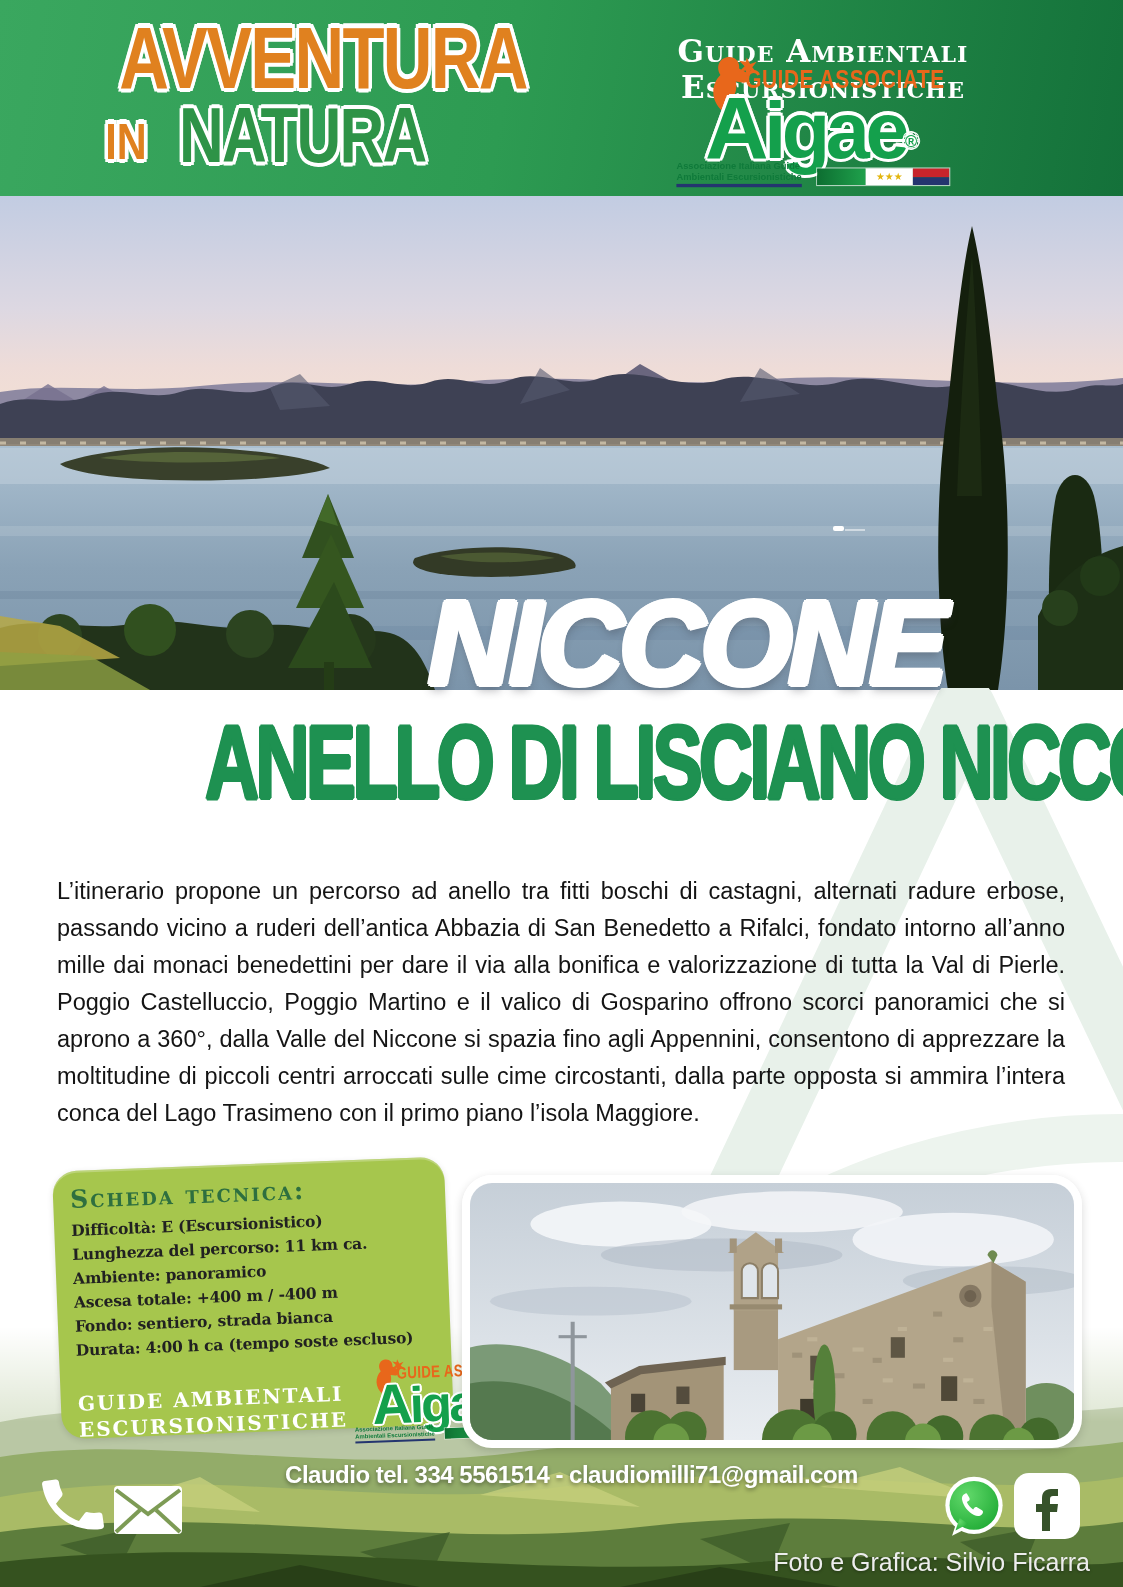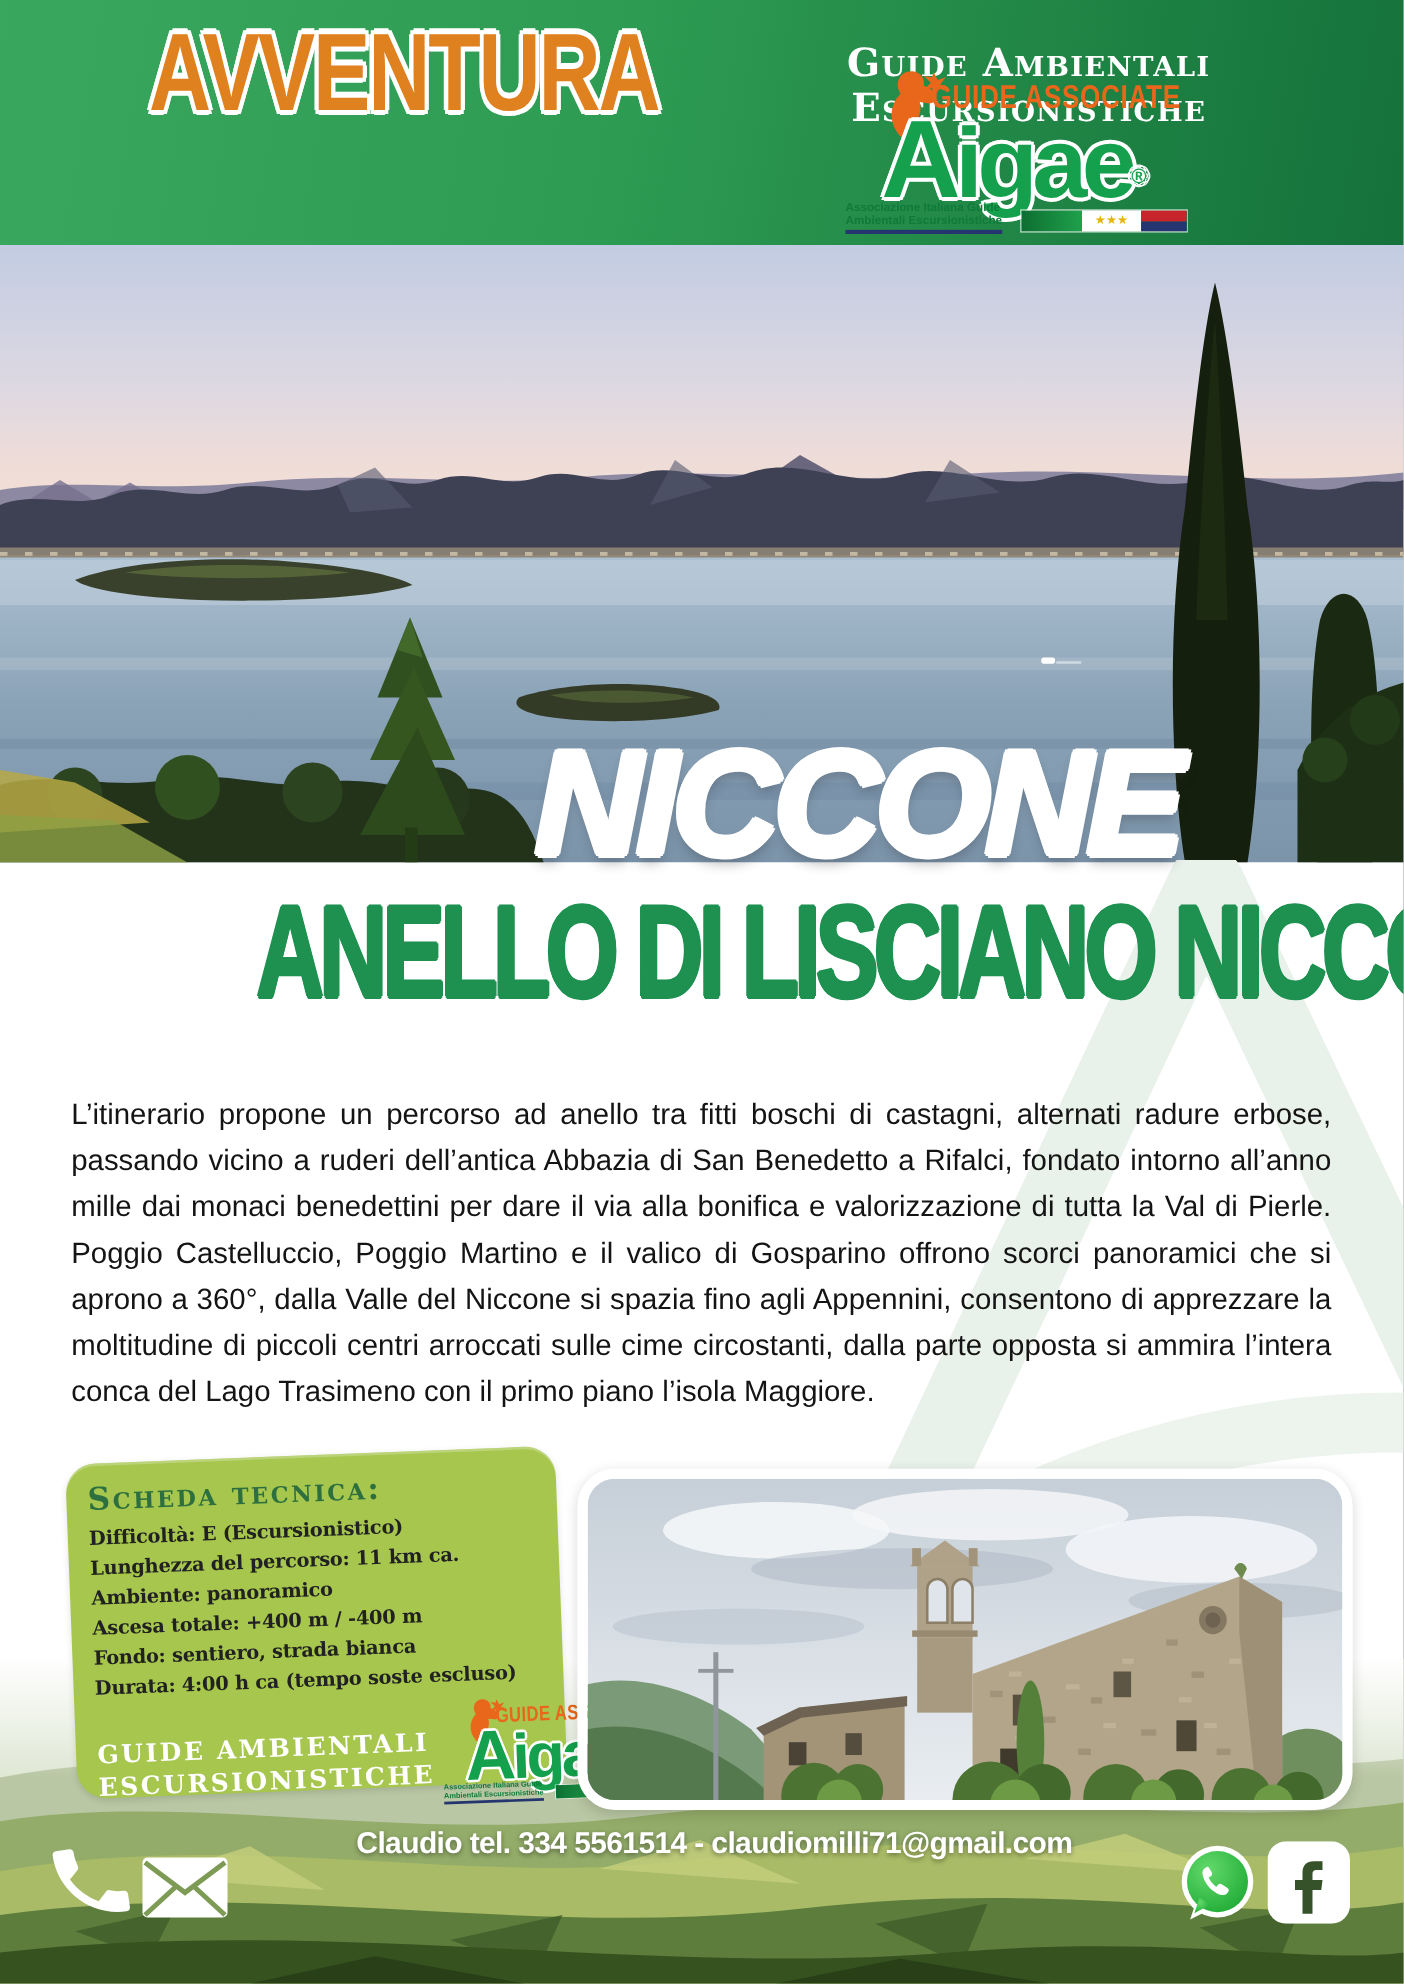--- a/index.html
+++ b/index.html
@@ -152,20 +152,23 @@
   }
 </style>
 </head>
 <body>
 
 <div class="poster">
 
   <div class="header">
     <div class="brand">
       <div class="brand-line1 outline-w">AVVENTURA</div>
+      <div class="brand-line2">
+        <span class="brand-in outline-w">IN</span><span class="brand-natura outline-w">NATURA</span>
+      </div>
     </div>
     <div class="tagline">Guide Ambientali Escursionistiche</div>
 
     <div class="aigae aigae--header">
       <div class="aigae-ga">GUIDE ASSOCIATE</div>
       <svg class="aigae-fig" viewBox="0 0 66 62">
         <path d="M30 55 C18 44 20 30 28 22 C24 16 26 8 33 6 C40 4 46 9 45 16 L52 20 C56 23 54 29 49 29 L42 28 C44 36 40 44 34 48 L38 55 Z" fill="#e8671b"></path>
         <path d="M52 6 l3 6 6 -2 -4 5 4 5 -6 -2 -3 6 -1 -6 -6 1 5 -5 -5 -5 6 1 z" fill="#e8671b"></path>
       </svg>
       <div class="aigae-word"><span class="aigae-A">A</span><span>igae</span><span class="aigae-reg">®</span></div>
@@ -432,14 +435,15 @@
     <circle cx="38" cy="36" r="34" fill="#ffffff"></circle>
     <path d="M12 72 L18 54 L32 62 Z" fill="#ffffff"></path>
     <circle cx="38" cy="36" r="29" fill="url(#wag)"></circle>
     <path d="M16 66 L21 51 L31 58 Z" fill="url(#wag)"></path>
     <path d="M28 22 c-3 1 -5 4 -4 8 c1.5 7 7 14 14 17.5 c4 2 8 1.5 10 -1.5 c1 -1.5 1 -3 -.5 -4 l-5.5 -3.5 c-1.5 -1 -3 -.5 -4 1 l-1 1.5 c-3 -2 -6 -5.5 -7.5 -9 l1.8 -1 c1.5 -.8 2 -2.5 1.2 -4 l-2.5 -4 c-.5 -1 -1 -1.5 -2 -1 z" fill="#ffffff"></path>
   </svg>
   <svg class="icon fb-icon" viewBox="0 0 66 66">
     <rect x="0" y="0" width="66" height="66" rx="15" fill="#ffffff"></rect>
     <path d="M44 16 h-7 c-6 0 -9 3.6 -9 9 v6 h-6 v8 h6 v19 h8 V39 h7 l1 -8 h-8 v-5 c0 -2 1 -3 3 -3 h5 z" fill="#36522a"></path>
   </svg>
+  <div class="credit">Foto e Grafica: Silvio Ficarra</div>
 
 </div>
 
 </body></html>

